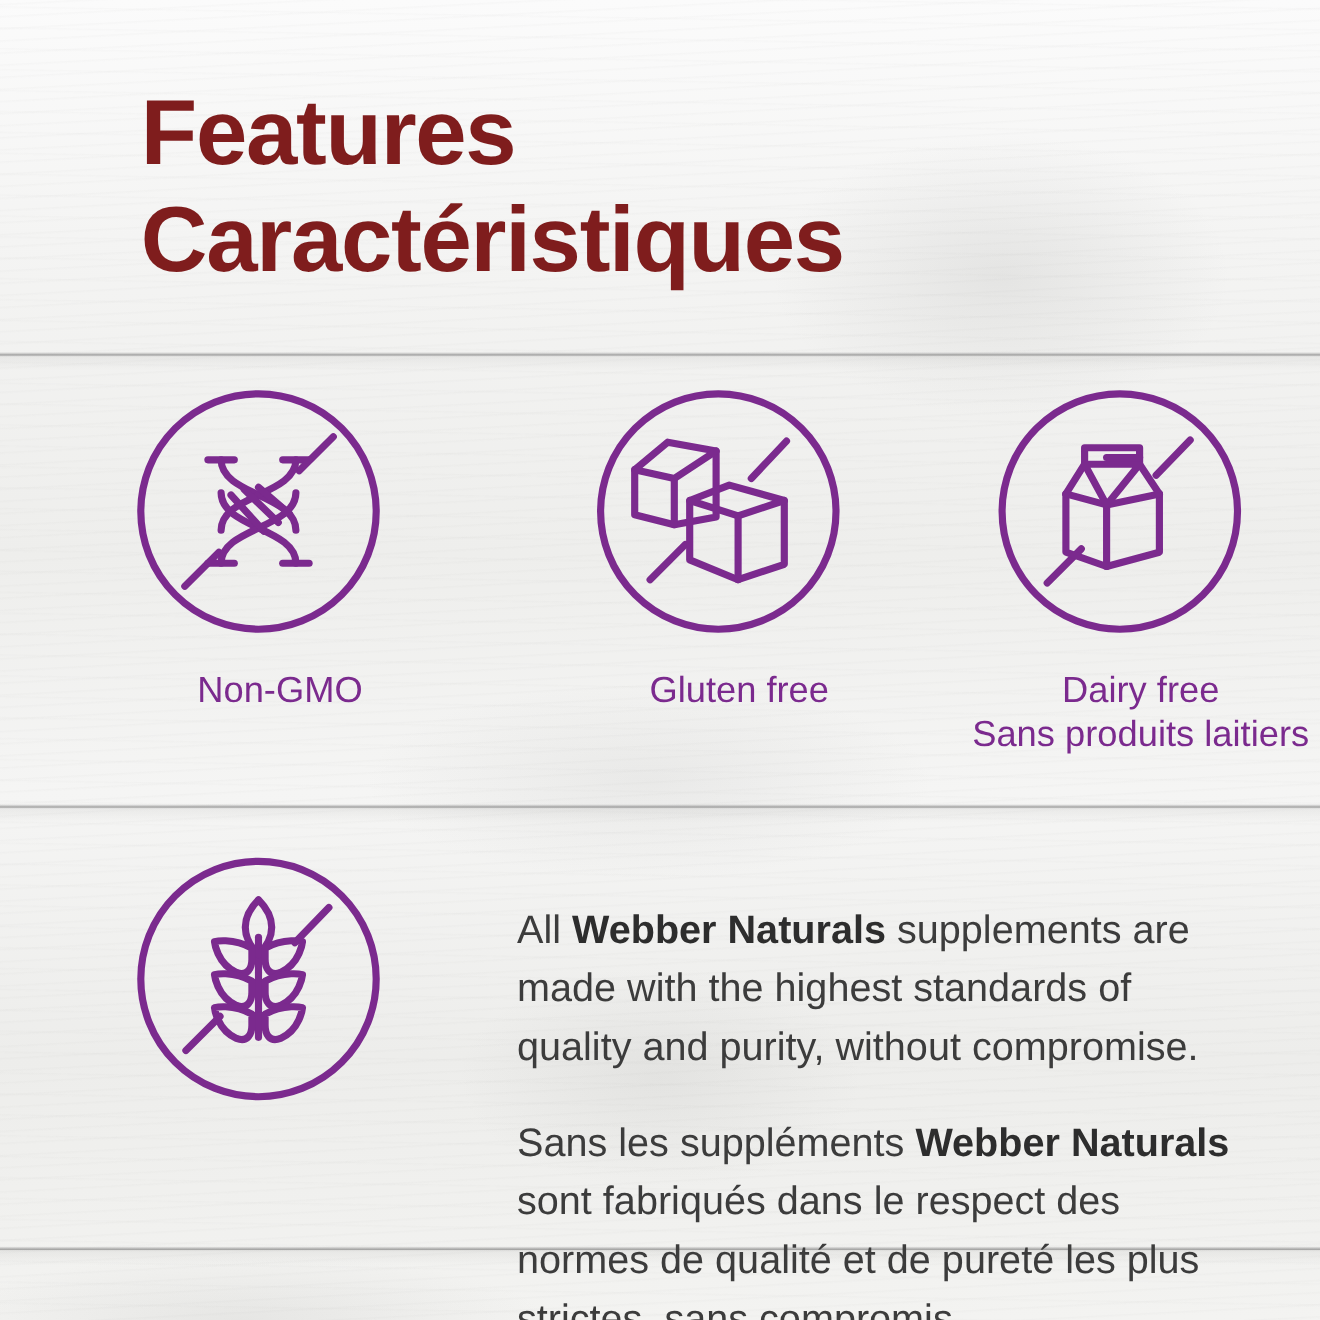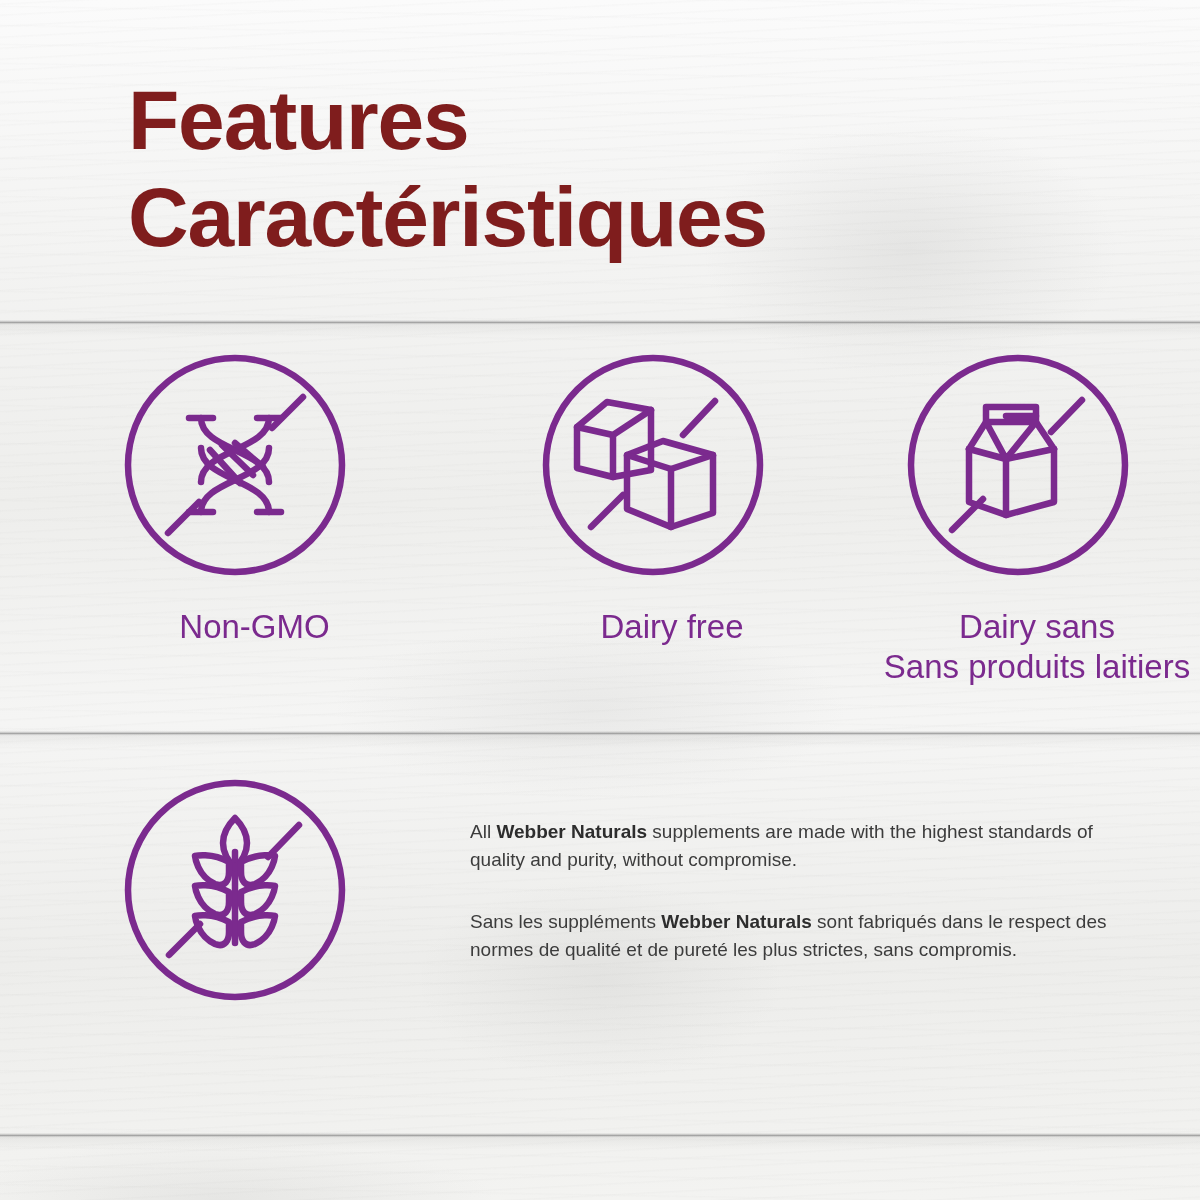--- a/index.html
+++ b/index.html
@@ -132,21 +132,21 @@
     align-items: center;
     padding-top: 0px;
   }
   .body-col {
     width: 660px;
     padding-top: 38px;
     color: #3b3b3b;
   }
   .body-par {
     font-family: "Liberation Sans", sans-serif;
-    font-size: 19px;
+    font-size: 36px;
     line-height: 1.48;
     color: #3c3c3c;
     margin: 0 0 34px 0;
   }
   .body-par:last-child { margin-bottom: 0; }
   .body-par b { font-weight: bold; color: #2d2d2d; }
 </style>
 </head>
 <body>
 
@@ -208,42 +208,42 @@
           <path d="M34 72 L64 47 L108 55 L108 115 L70 122 L34 113 Z"></path>
           <path d="M34 72 L70 80 L108 55"></path>
           <path d="M70 80 L70 122"></path>
 
           <path d="M84 100 L120 86 L170 100 L170 158 L128 172 L84 154 Z"></path>
           <path d="M84 100 L128 114 L170 100"></path>
           <path d="M128 114 L128 172"></path>
         </svg>
       </div>
       <div class="feature-label">
-        <div>Dairy free</div>
+        <div>Gluten free</div>
       </div>
     </div>
 
     <div class="feature f3">
       <div class="icon-circle">
         <svg width="220" height="220" viewBox="0 0 220 220" fill="none" stroke="#7B2A8E" stroke-width="6.5" stroke-linecap="round" stroke-linejoin="round">
           <circle cx="110" cy="110" r="107"></circle>
           <line x1="143" y1="77" x2="174" y2="45"></line>
           <line x1="44" y1="175" x2="75" y2="144"></line>
 
           <path d="M61 94 L61 147 L98 160 L146 147 L146 94"></path>
           <path d="M61 94 L98 104 L146 94"></path>
           <path d="M98 104 L98 160"></path>
 
           <path d="M61 94 L78 67 L78 52 L128 52 L128 67 L146 94"></path>
           <path d="M78 67 L98 104 L128 67 Z"></path>
           <line x1="98" y1="61" x2="128" y2="61"></line>
         </svg>
       </div>
       <div class="feature-label">
-        <div>Dairy sans</div>
+        <div>Dairy free</div>
         <div>Sans produits laitiers</div>
       </div>
     </div>
   </div>
 
   <div class="row-2">
 
     <div class="f4">
       <div class="icon-circle">
         <svg width="220" height="220" viewBox="0 0 220 220" fill="none" stroke="#7B2A8E" stroke-width="6.5" stroke-linecap="round" stroke-linejoin="round">

